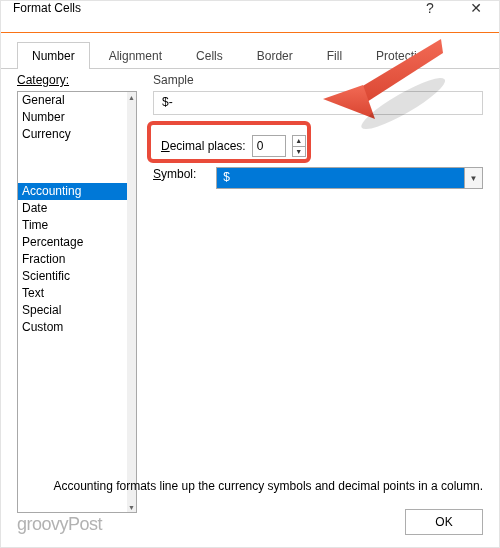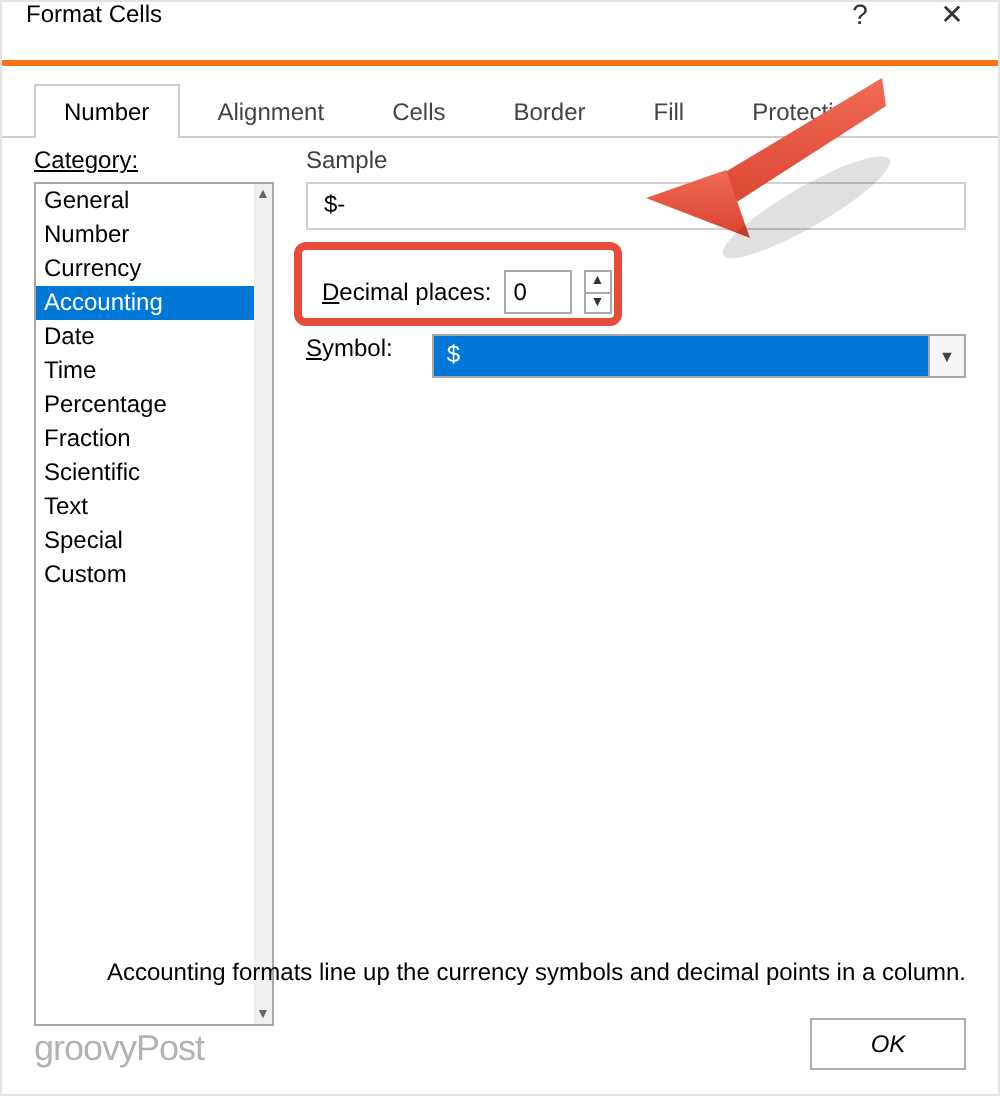--- a/index.html
+++ b/index.html
@@ -12,21 +12,21 @@
     width: 500px;
     height: 548px;
     overflow: hidden;
     position: relative;
   }
   .window { width: 500px; height: 548px; position: relative; border: 1px solid #e3e3e3; }
   .titlebar {
     display: flex; align-items: center;
     height: 32px;
     padding: 0 0 17px 12px;
-    border-bottom: 3px solid #f97316;
+    border-bottom: 1px solid #f97316;
   }
   .titlebar .title { flex: 1; font-size: 12px; }
   .titlebar .ctl {
     width: 46px; height: 32px;
     display: flex; align-items: center; justify-content: center;
     font-size: 14px; color: #333;
     font-family: "Segoe UI Symbol", sans-serif;
   }
   .tabs {
     display: flex;
@@ -68,20 +68,21 @@
   }
   .listbox .item {
     padding: 1px 4px;
     font-size: 12px;
     line-height: 15px;
     cursor: default;
   }
   .listbox .item.selected {
     background: #0078d7;
     color: #fff;
+    margin-top: 40px;
   }
   .listbox .scroll {
     position: absolute; right: 0; top: 0; bottom: 0; width: 9px;
     background: #f0f0f0;
   }
   .listbox .scroll .arrow {
     position: absolute; left: 0; width: 9px; height: 10px;
     display: flex; align-items: center; justify-content: center;
     font-size: 7px; color: #666;
   }
@@ -182,21 +183,20 @@
   }
   .footer .spacer { flex: 1; }
   .btn {
     width: 78px; height: 26px;
     border: 1px solid #adadad;
     background: #fff;
     font-size: 12px;
     font-family: inherit;
     cursor: default;
     margin-left: 8px;
-    font-style: italic;
   }
 
   
   .arrow-svg {
     position: absolute;
     left: 290px; top: 20px;
     width: 180px; height: 120px;
     pointer-events: none;
   }
 </style>

